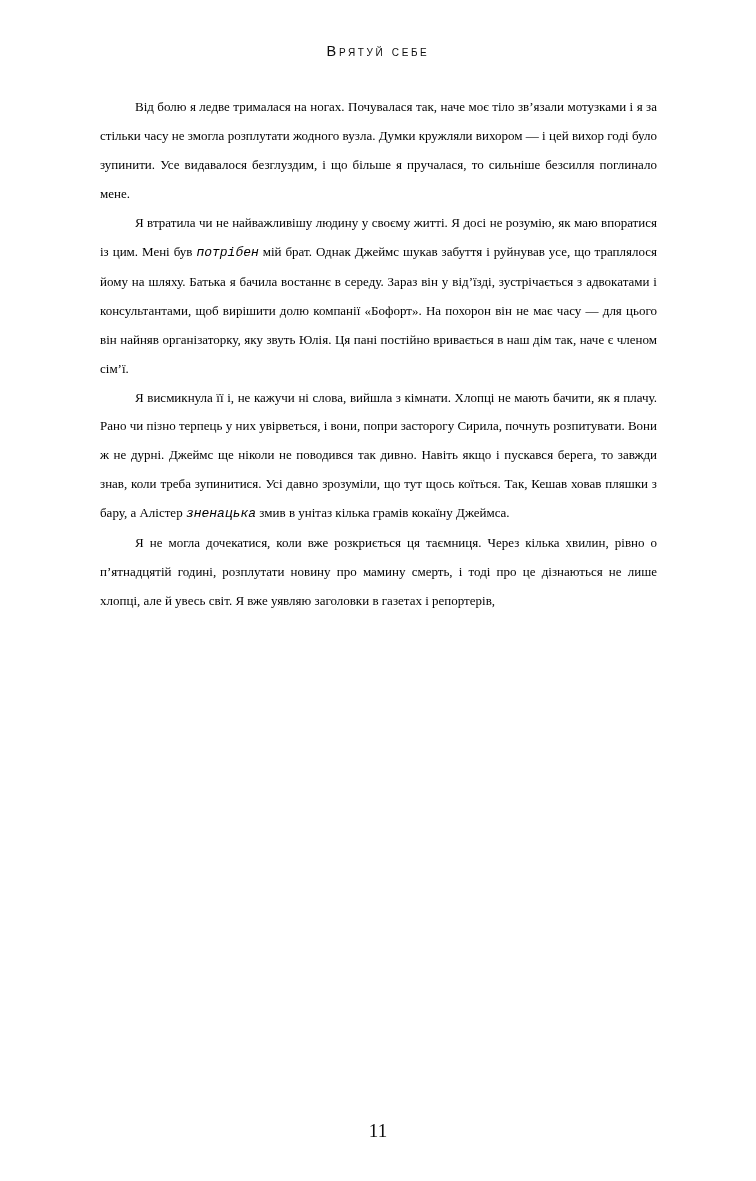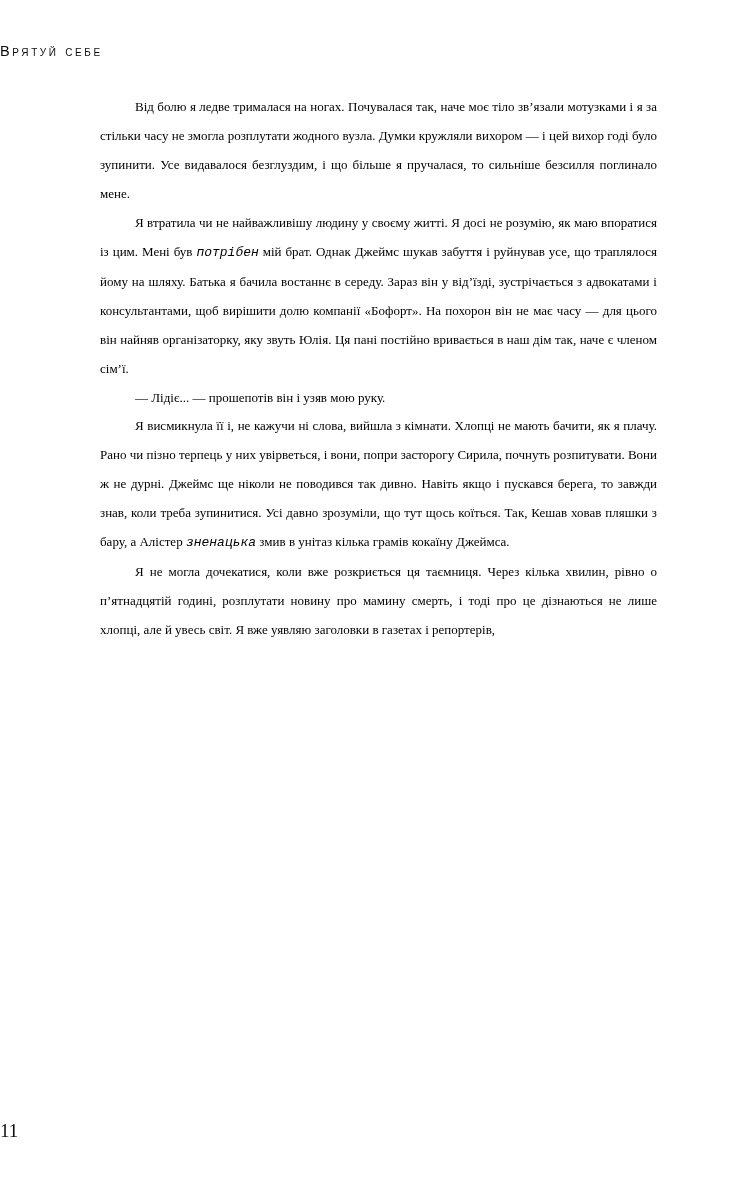--- a/index.html
+++ b/index.html
@@ -25,21 +25,21 @@
     height: 1181px;
     background: #ffffff;
   }
 
   
   .running-head {
     position: absolute;
     top: 42px;
     left: 0;
     width: 756px;
-    text-align: left;
+    text-align: center;
     font-family: "Liberation Sans", "DejaVu Sans", sans-serif;
     font-size: 14.5px;
     line-height: 18px;
     letter-spacing: 2.6px;
     font-variant: small-caps;
     text-transform: lowercase;
     color: #0d0d0d;
     white-space: nowrap;
   }
   
@@ -72,37 +72,36 @@
     font-style: italic;
     font-family: Liberation Mono, monospace;
   }
 
   
   .folio {
     position: absolute;
     top: 1119px;
     left: 0;
     width: 756px;
-    text-align: left;
+    text-align: center;
     font-family: "Liberation Serif", "DejaVu Serif", serif;
     font-size: 19px;
     line-height: 24px;
     color: #0d0d0d;
   }
 </style>
 </head>
 <body>
 
 <div class="page">
 
   <div class="running-head">Врятуй себе</div>
 
   <div class="textblock" id="textblock">
       <p id="p1"><span>Від болю я ледве трималася на ногах. Почувалася так, наче моє тіло зв’язали мотузками і я за стільки часу не змогла розплутати жодного вузла. Думки кружляли вихором — і цей вихор годі було зупинити. Усе видавалося безглуздим, і що більше я пручалася, то сильніше безсилля поглинало мене.</span></p>
       <p id="p2"><span>Я втратила чи не найважливішу людину у своєму житті. Я досі не розумію, як маю впоратися із цим. Мені був </span><i>потрібен</i><span> мій брат. Однак Джеймс шукав забуття і руйнував усе, що траплялося йому на шляху. Батька я бачила востаннє в середу. Зараз він у від’їзді, зустрічається з адвокатами і консультантами, щоб вирішити долю компанії «Бофорт». На похорон він не має часу — для цього він найняв організаторку, яку звуть Юлія. Ця пані постійно вривається в наш дім так, наче є членом сім’ї.</span></p>
-      <p id="p4"><span>— Лідіє... — прошепотів він і узяв мою руку.</span></p>
       <p id="p5"><span>Я висмикнула її і, не кажучи ні слова, вийшла з кімнати. Хлопці не мають бачити, як я плачу. Рано чи пізно терпець у них увірветься, і вони, попри засторогу Сирила, почнуть розпитувати. Вони ж не дурні. Джеймс ще ніколи не поводився так дивно. Навіть якщо і пускався берега, то завжди знав, коли треба зупинитися. Усі давно зрозуміли, що тут щось коїться. Так, Кешав ховав пляшки з бару, а Алістер </span><i>зненацька</i><span> змив в унітаз кілька грамів кокаїну Джеймса.</span></p>
       <p id="p6"><span>Я не могла дочекатися, коли вже розкриється ця таємниця. Через кілька хвилин, рівно о п’ятнадцятій годині, розплутати новину про мамину смерть, і тоді про це дізнаються не лише хлопці, але й увесь світ. Я вже уявляю заголовки в газетах і репортерів,</span></p>
     </div>
 
   <div class="folio">11</div>
 
 </div>
 
 </body></html>

